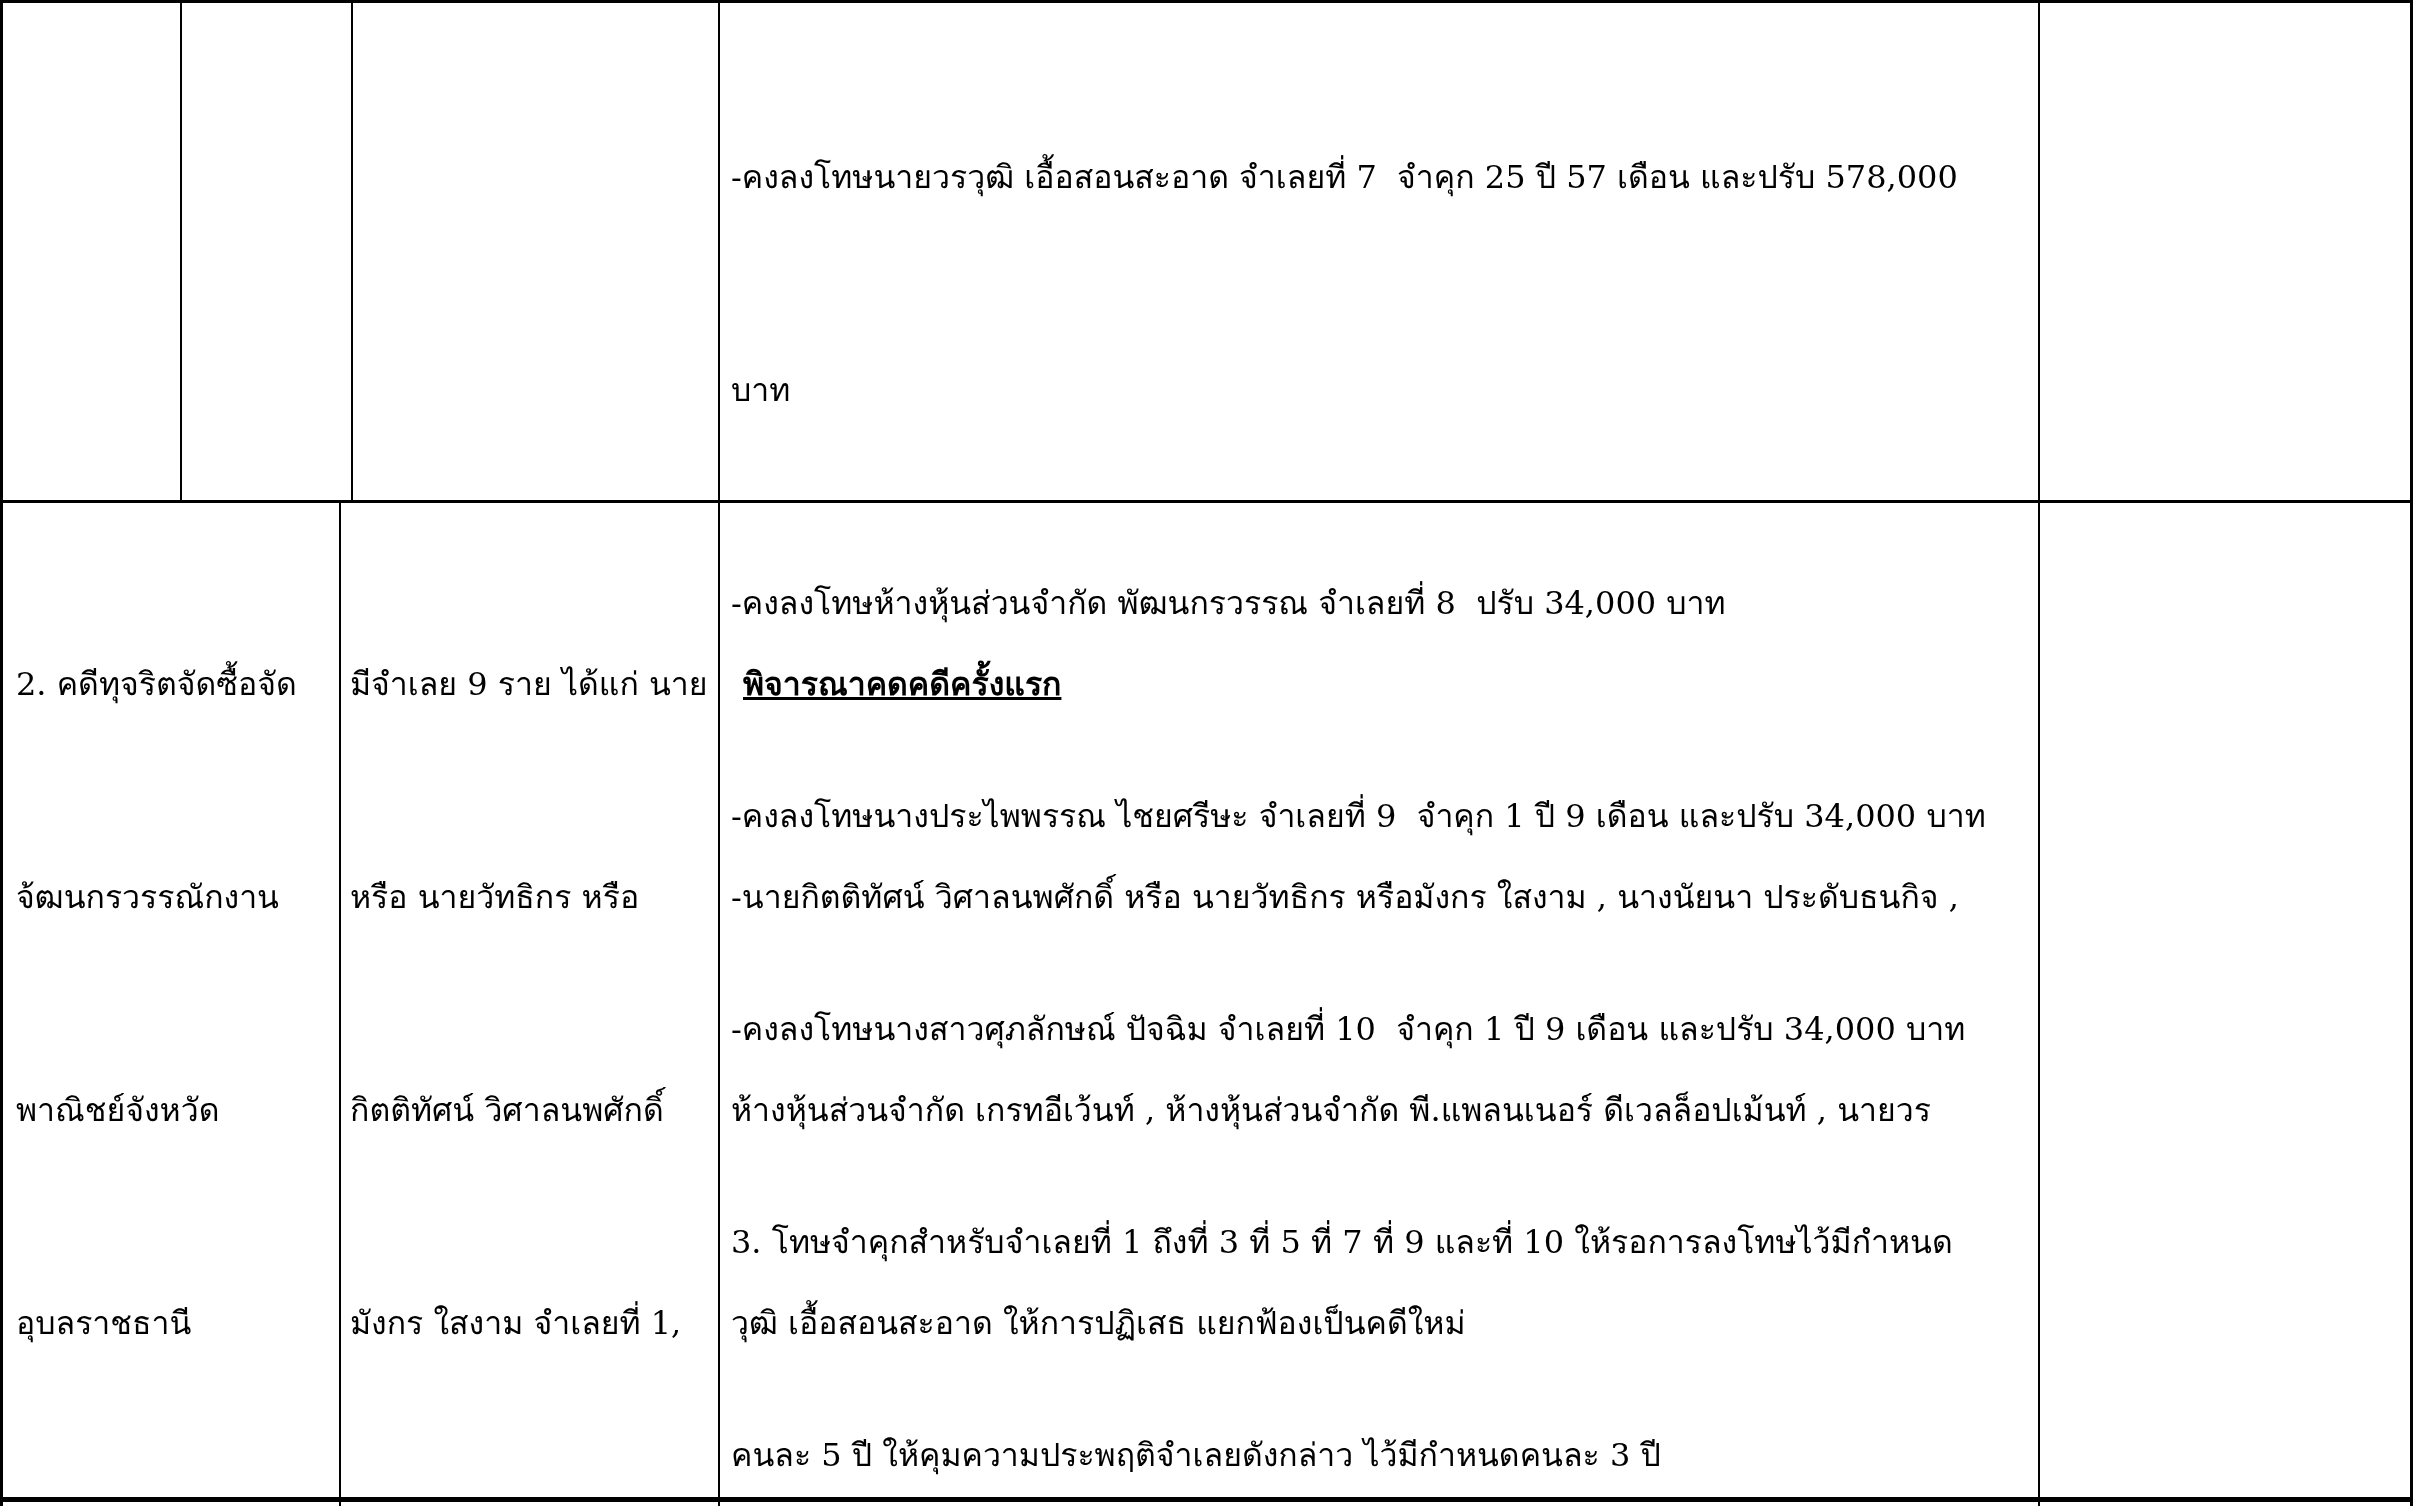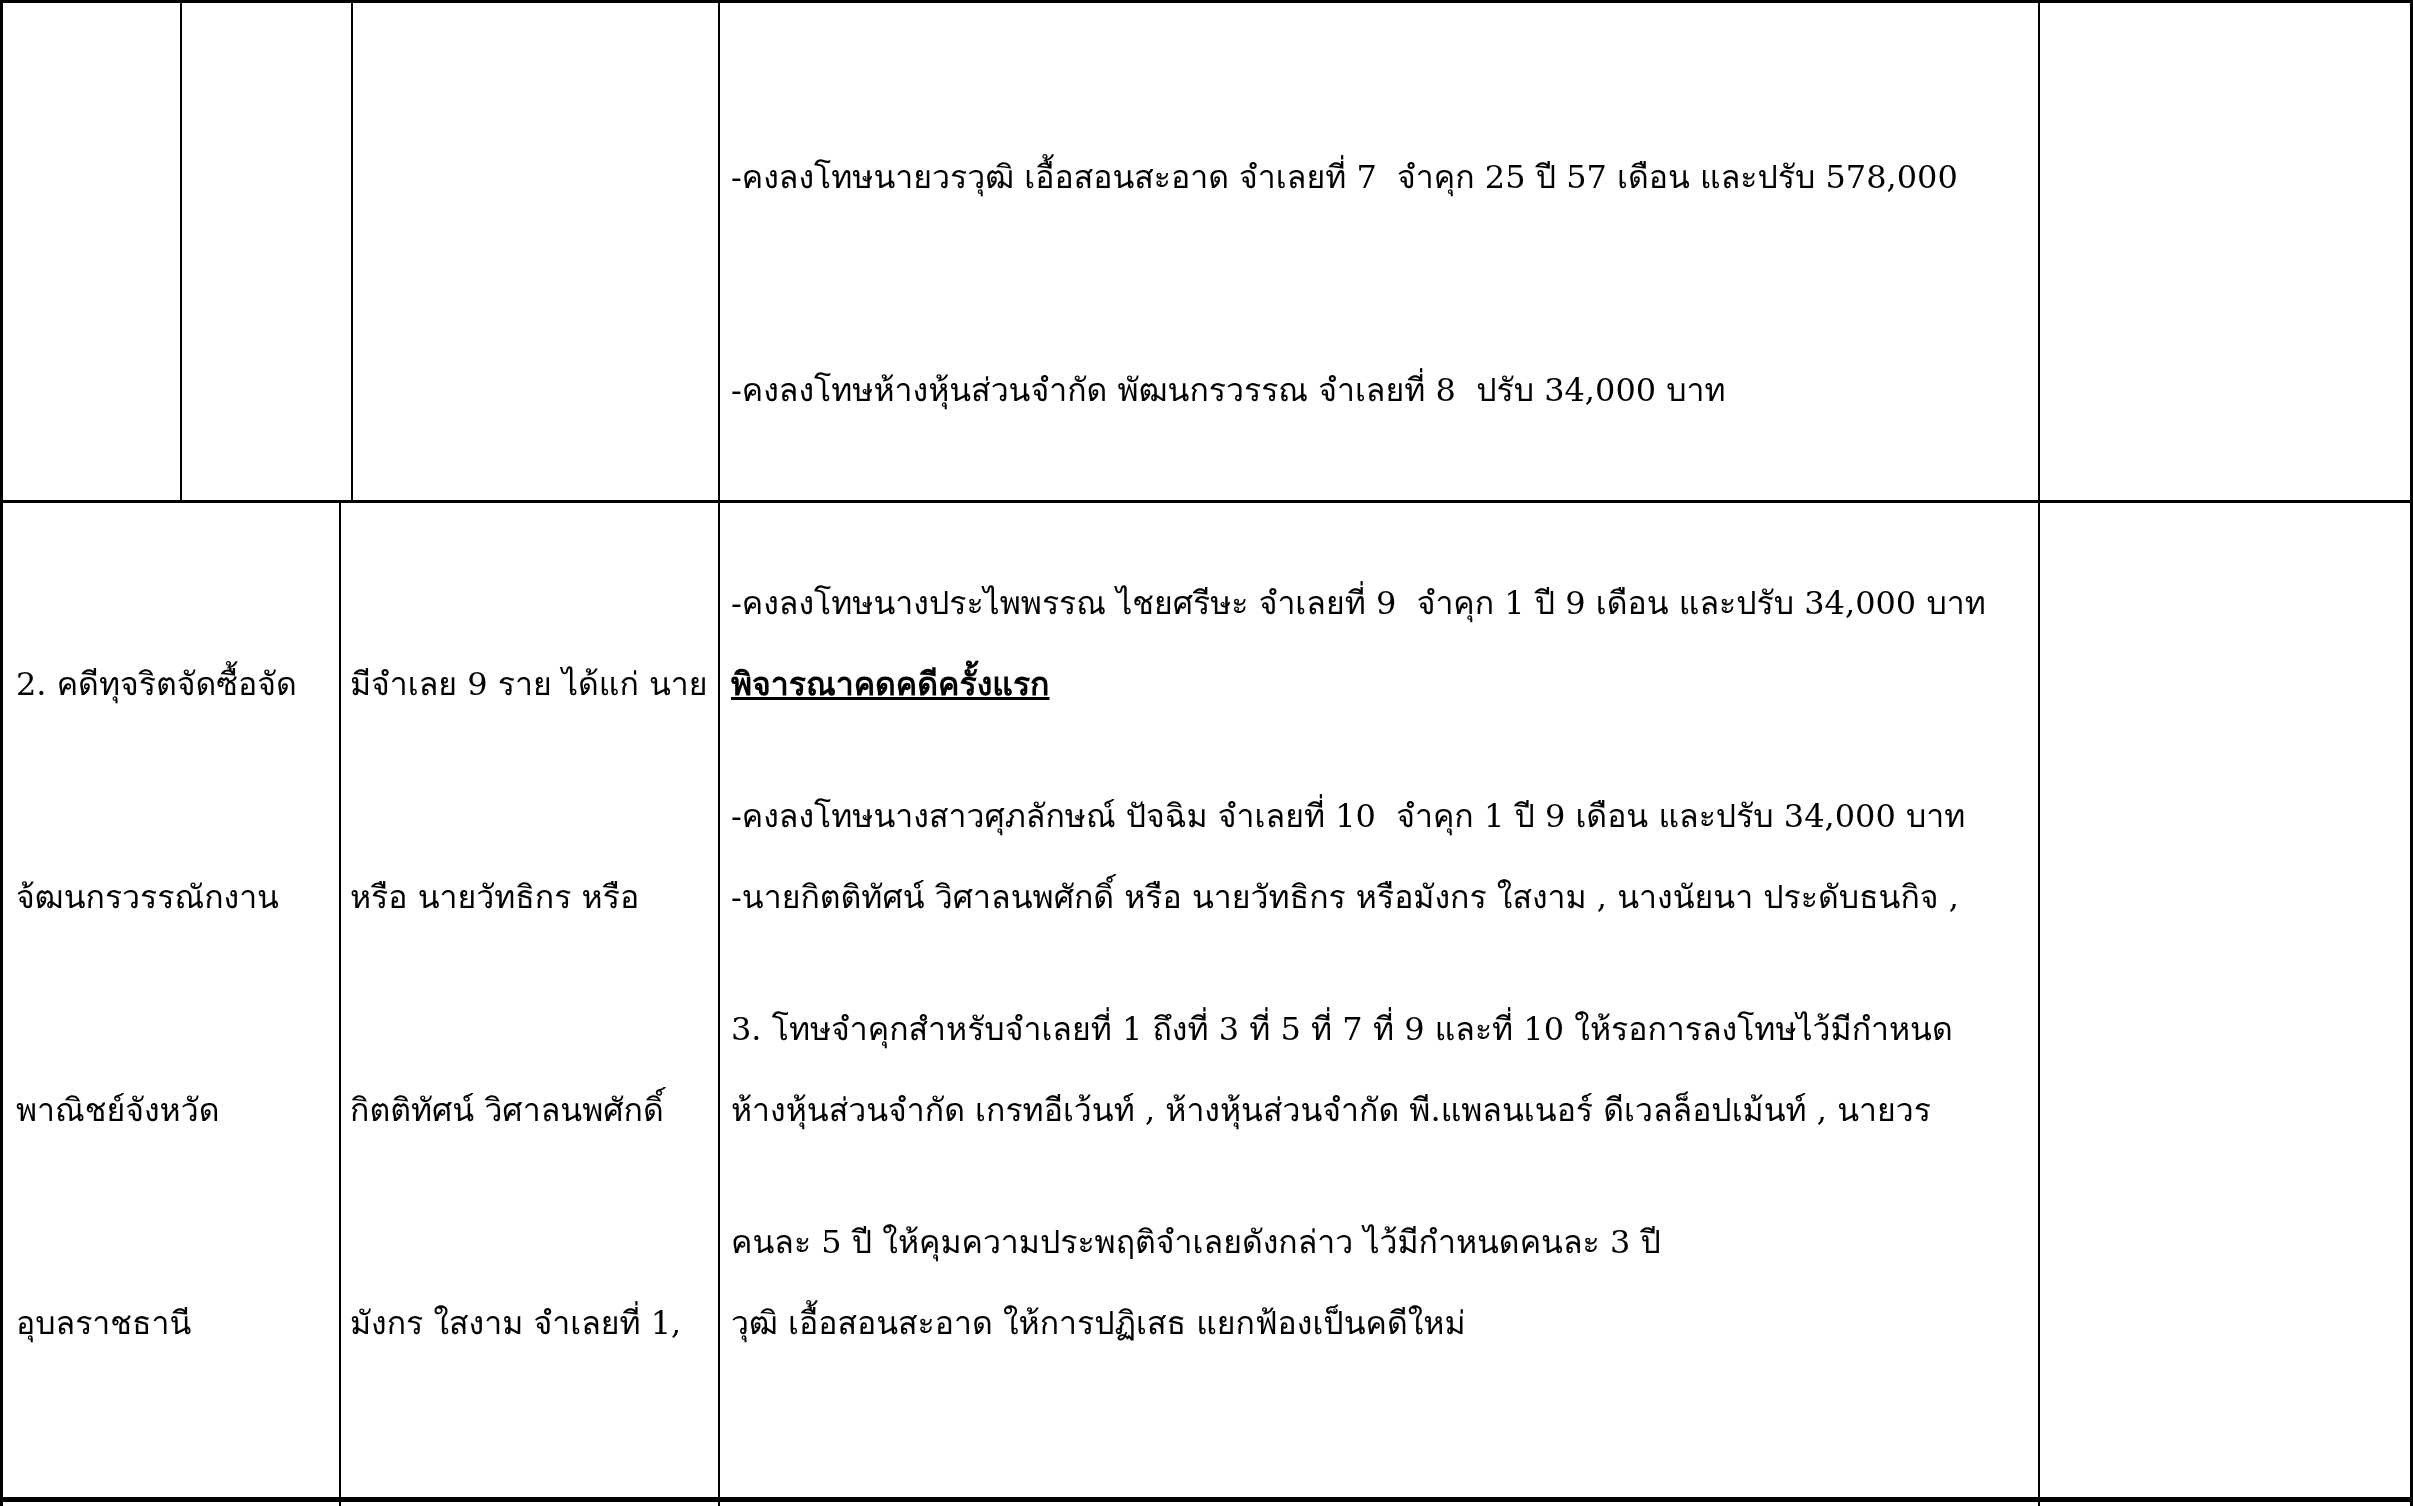--- a/index.html
+++ b/index.html
@@ -13,21 +13,21 @@
     overflow:hidden;
   }
   .bl{position:absolute;background:#000;}
   .cell{
     position:absolute;
     font-size:32px;
     line-height:71px;
     white-space:pre;
   }
   .tl{white-space:pre;}
-  .heading{font-weight:bold;text-decoration:underline;}
+  .heading{font-weight:bold;text-decoration:underline;margin-left:12px;}
   .redact{
     display:inline-block;
     width:89px;
     height:32px;
     margin-left:9.5px;
     background:#caccd6;
     filter:blur(4px);
     opacity:.85;
     vertical-align:-6.3px;
   }
@@ -43,20 +43,21 @@
   <div class="bl" style="left:0;top:0;width:3.2px;height:1506px;"></div>
   <div class="bl" style="left:2410px;top:0;width:4px;height:1506px;"></div>
   <div class="bl" style="left:180px;top:0;width:2.4px;height:503px;"></div>
   <div class="bl" style="left:351px;top:0;width:2.4px;height:503px;"></div>
   <div class="bl" style="left:339px;top:500px;width:2.4px;height:1007px;"></div>
   <div class="bl" style="left:718px;top:0;width:2.4px;height:1506px;"></div>
   <div class="bl" style="left:2038px;top:0;width:2.4px;height:1506px;"></div>
 
   <div class="cell" style="left:731px;top:0;width:1292px;">
     <div class="tl">-คงลงโทษนายวรวุฒิ เอื้อสอนสะอาด จำเลยที่ 7  จำคุก 25 ปี 57 เดือน และปรับ 578,000</div>
+    <div class="tl">บาท</div>
     <div class="tl">-คงลงโทษห้างหุ้นส่วนจำกัด พัฒนกรวรรณ จำเลยที่ 8  ปรับ 34,000 บาท</div>
     <div class="tl">-คงลงโทษนางประไพพรรณ ไชยศรีษะ จำเลยที่ 9  จำคุก 1 ปี 9 เดือน และปรับ 34,000 บาท</div>
     <div class="tl">-คงลงโทษนางสาวศุภลักษณ์ ปัจฉิม จำเลยที่ 10  จำคุก 1 ปี 9 เดือน และปรับ 34,000 บาท</div>
     <div class="tl">3. โทษจำคุกสำหรับจำเลยที่ 1 ถึงที่ 3 ที่ 5 ที่ 7 ที่ 9 และที่ 10 ให้รอการลงโทษไว้มีกำหนด</div>
     <div class="tl">คนละ 5 ปี ให้คุมความประพฤติจำเลยดังกล่าว ไว้มีกำหนดคนละ 3 ปี</div>
   </div>
 
   <div class="cell" style="left:16px;top:507px;width:317px;">
     <div class="tl">2. คดีทุจริตจัดซื้อจัด</div>
     <div class="tl">จ้ฒนกรวรรณักงาน</div>

